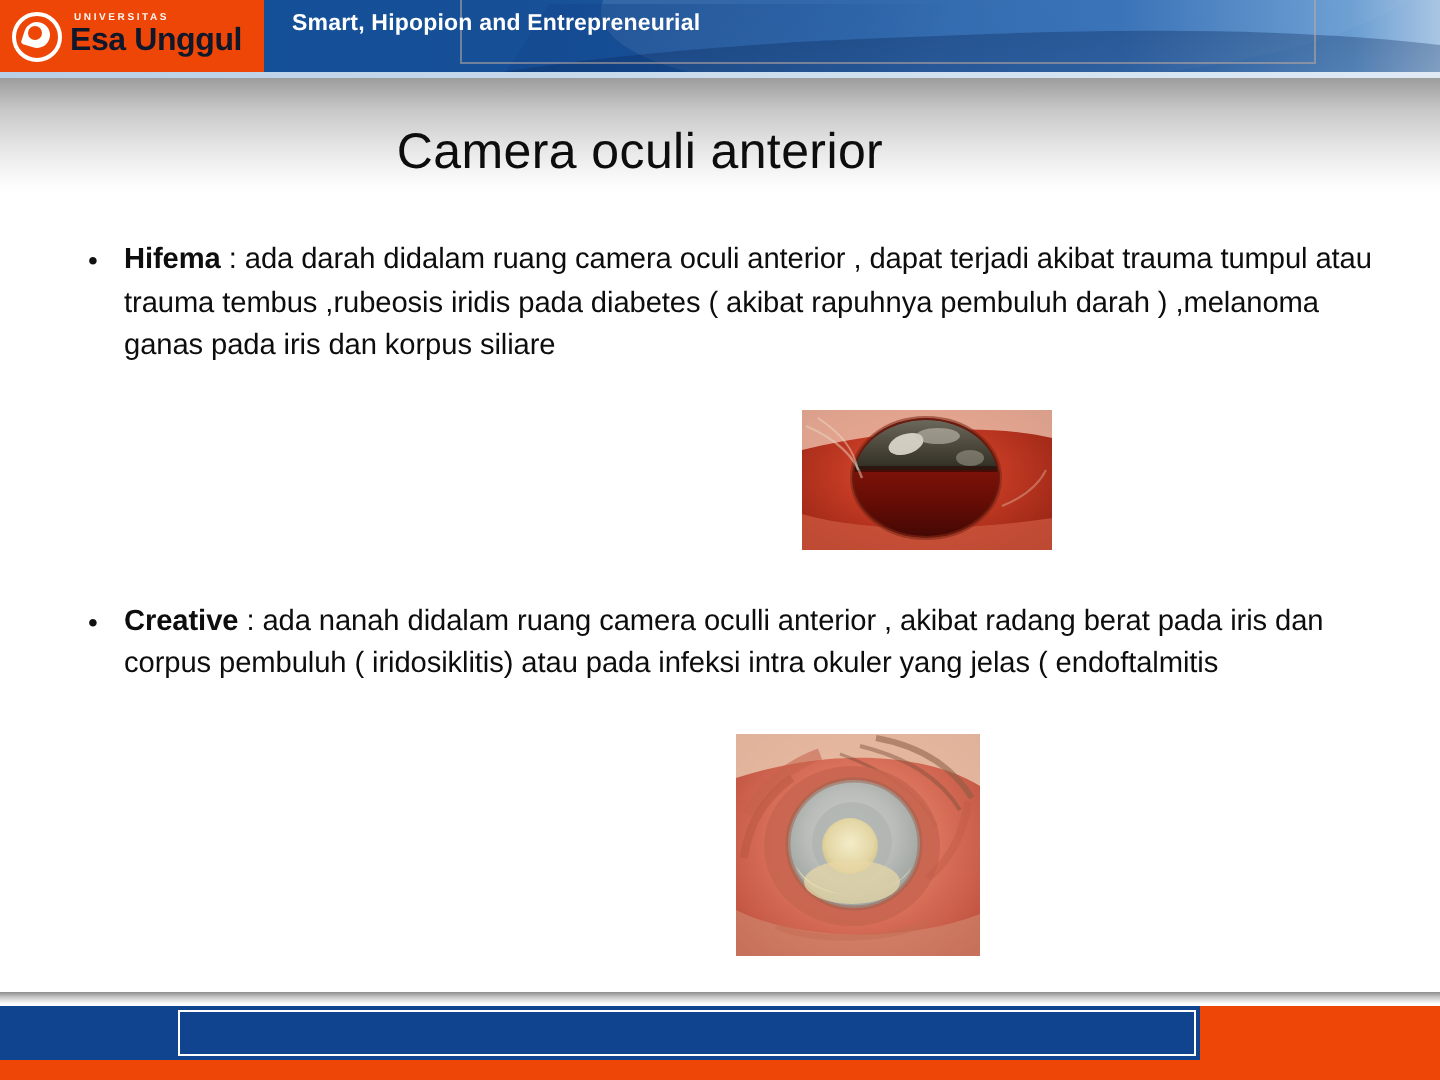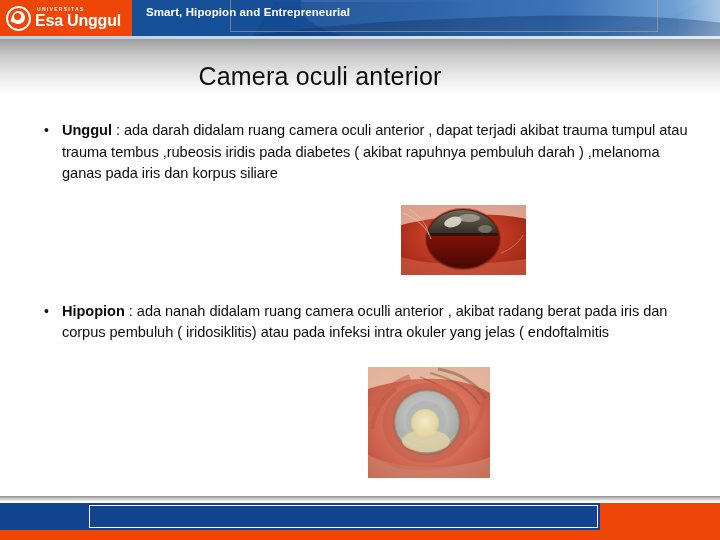--- a/index.html
+++ b/index.html
@@ -106,21 +106,21 @@
     display: block;
     color: #ffffff;
     font-size: 5px;
     letter-spacing: 1.3px;
     font-weight: bold;
     margin-left: 2px;
     opacity: 0.95;
   }
   .logo-name {
     display: block;
-    color: #ffffff;
+    color: #0f172a;
     font-size: 16px;
     font-weight: bold;
     letter-spacing: -0.2px;
     margin-top: 1px;
   }
   .tagline {
     position: absolute;
     left: 146px; top: 6px;
     color: #ffffff;
     font-size: 11.5px;
@@ -263,28 +263,28 @@
 <div class="slide-gradient"></div>
 <div class="slide-body"></div>
 
 <div class="slide-title">Camera oculi anterior</div>
 
 <div class="content">
 
   <div class="bullet-row">
     <div class="bullet-dot">•</div>
     <div class="bullet-text">
-      <b>Unggul</b><span> : ada darah didalam ruang camera oculi anterior , dapat terjadi akibat trauma tumpul atau trauma tembus ,rubeosis iridis pada diabetes ( akibat rapuhnya pembuluh darah ) ,melanoma ganas pada iris dan korpus siliare</span>
+      <b>Hifema</b><span> : ada darah didalam ruang camera oculi anterior , dapat terjadi akibat trauma tumpul atau trauma tembus ,rubeosis iridis pada diabetes ( akibat rapuhnya pembuluh darah ) ,melanoma ganas pada iris dan korpus siliare</span>
     </div>
   </div>
 
   <div class="bullet-row block-2">
     <div class="bullet-dot">•</div>
     <div class="bullet-text">
-      <b>Hipopion</b><span> : ada nanah didalam ruang camera oculli anterior , akibat radang berat pada iris dan corpus pembuluh ( iridosiklitis) atau pada infeksi intra okuler yang jelas ( endoftalmitis</span>
+      <b>Creative</b><span> : ada nanah didalam ruang camera oculli anterior , akibat radang berat pada iris dan corpus pembuluh ( iridosiklitis) atau pada infeksi intra okuler yang jelas ( endoftalmitis</span>
     </div>
   </div>
 
 </div>
 
 <div class="photo" id="photo-hifema">
   <svg class="eye-svg" viewBox="0 0 125 70" preserveAspectRatio="none" aria-hidden="true">
     <defs>
       <radialGradient id="hfSclera" cx="48%" cy="45%" r="72%">
         <stop offset="0%" stop-color="#e06048"></stop>

